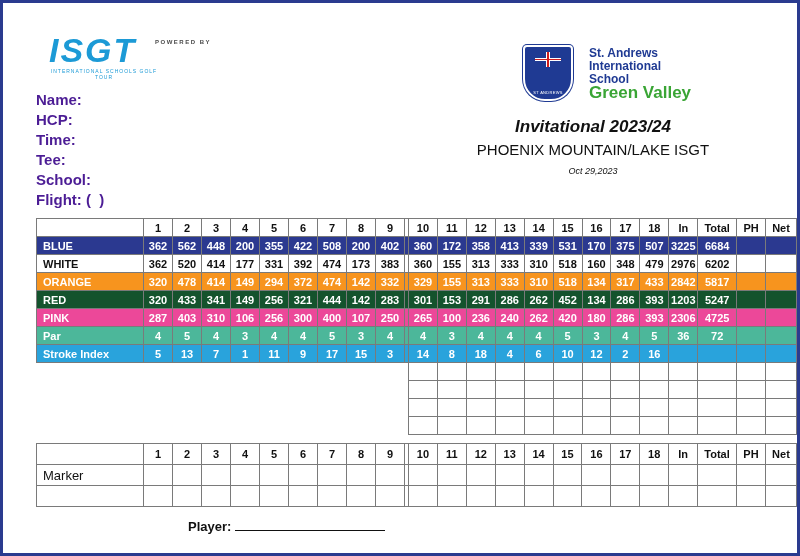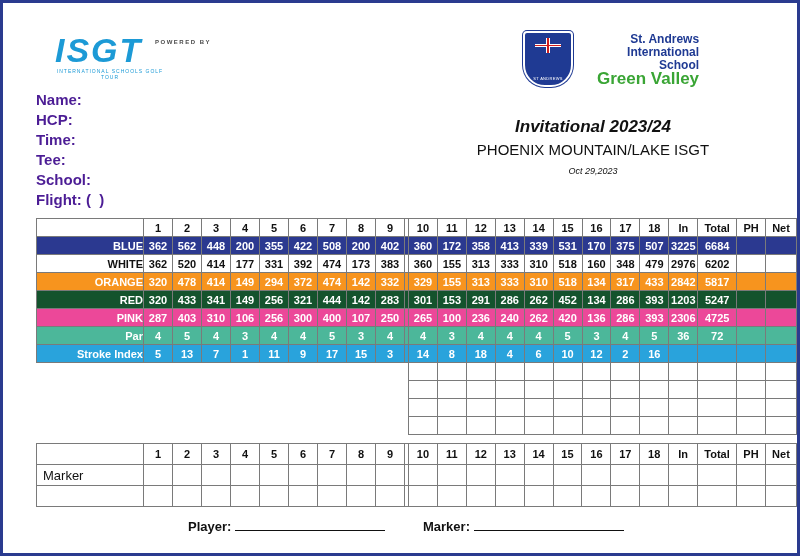--- a/index.html
+++ b/index.html
@@ -14,21 +14,21 @@
     width:800px; height:556px;
     box-sizing:border-box;
     border:3px solid #2a3b8f;
     background:#ffffff;
   }
 
   
   .header { position:relative; height:120px; }
 
   .isgt-logo {
-    position:absolute; left:52px; top:30px;
+    position:absolute; left:46px; top:30px;
     width:110px; height:48px;
   }
   .isgt-word {
     font-family:"Liberation Sans", sans-serif;
     font-weight:bold; font-style:italic;
     font-size:34px; letter-spacing:2px;
     color:#1c9ad6;
     line-height:34px;
   }
   .isgt-sub {
@@ -38,21 +38,21 @@
   .powered {
     position:absolute; left:152px; top:36px;
     width:96px;
   }
   .powered-label { font-size:6px; letter-spacing:1.5px; color:#4a4a4a; font-weight:bold;}
   .powered-name {
     font-size:17px; font-weight:bold; color:#20252b; letter-spacing:-0.5px;
   }
   .powered-name .o { color:#d01c1c; }
 
-  .sa-logo { position:absolute; left:520px; top:28px; display:flex; gap:24px; align-items:center;text-align:right;}
+  .sa-logo { position:absolute; left:520px; top:42px; display:flex; gap:16px; align-items:center;}
   .crest {
     width:46px; height:52px; background:#1f3a93;
     border-radius:4px 4px 22px 22px;
     border:2px solid #ffffff;
     box-shadow:0 0 0 1px #1f3a93;
     position:relative;
     display:flex; align-items:flex-start; justify-content:center;
   }
   .crest .uj {
     width:26px; height:15px; margin-top:5px;
@@ -98,21 +98,21 @@
     text-align:center;
     height:17px;
     padding:0;
     font-weight:bold;
     color:#ffffff;
   }
   .card .hdr {
     background:#ffffff; color:#111; font-weight:bold;
   }
   .card .lbl {
-    text-align:right; padding-left:6px; width:96px;
+    text-align:left; padding-left:6px; width:96px;
   }
 
   .row-blue    td { background:#2b3990; }
   .row-white   td { background:#ffffff; color:#111; }
   .row-orange  td { background:#f7941e; }
   .row-red     td { background:#14532d; }
   .row-pink    td { background:#ec4899; }
   .row-par     td { background:#4cb79a; }
   .row-si      td { background:#29a3dc; }
   .row-empty   td { background:#ffffff; height:17px; }
@@ -381,21 +381,21 @@
           <td class="ph"></td>
           <td class="net"></td>
         </tr>
         <tr class="row-pink">
           <td class="num">265</td>
           <td class="num">100</td>
           <td class="num">236</td>
           <td class="num">240</td>
           <td class="num">262</td>
           <td class="num">420</td>
-          <td class="num">136</td>
+          <td class="num">180</td>
           <td class="num">286</td>
           <td class="num">393</td>
           <td class="inn">2306</td>
           <td class="tot">4725</td>
           <td class="ph"></td>
           <td class="net"></td>
         </tr>
         <tr class="row-par">
           <td class="num">4</td>
           <td class="num">3</td>
@@ -580,18 +580,14 @@
           <td class="ph">&nbsp;</td>
           <td class="net">&nbsp;</td>
         </tr>
       </tbody>
   </table>
 
   <div class="sig sig-player">
     <span>Player:</span>
     <span class="line"></span>
   </div>
-  <div class="sig sig-marker">
-    <span>Marker:</span>
-    <span class="line"></span>
-  </div>
 
 </div>
 
 </body></html>

